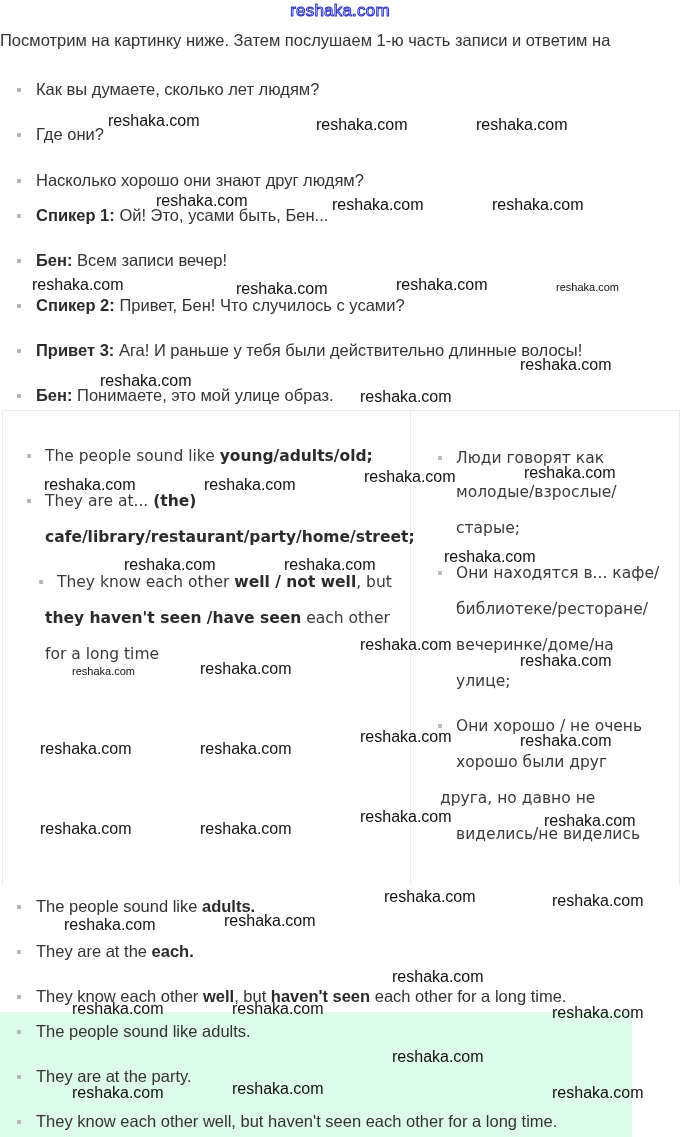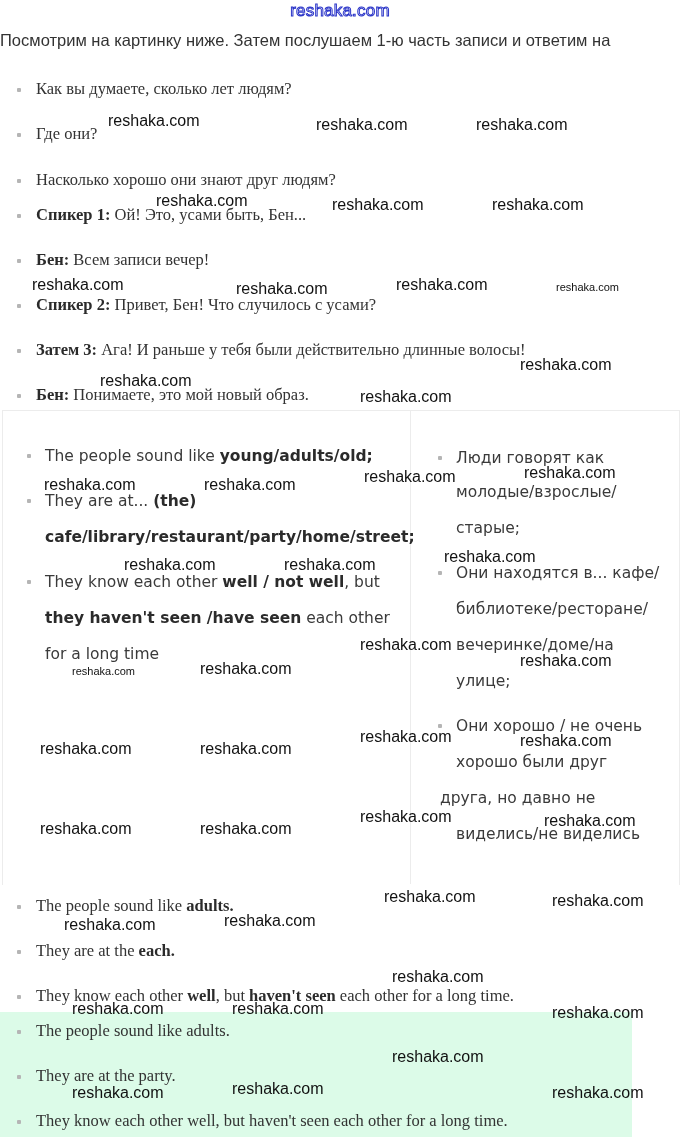--- a/index.html
+++ b/index.html
@@ -12,21 +12,21 @@
     font-family: "Liberation Sans", sans-serif; font-size: 17px;
     color: #ffffff; -webkit-text-stroke: 1px #2a34c8; letter-spacing: 0.2px;
   }
   .intro {
     position: absolute; top: 31px; left: 0; white-space: nowrap;
     font-family: "Liberation Sans", sans-serif; font-size: 16.5px; color: #333;
   }
   ul.blist { list-style: none; margin: 0; padding: 0; }
   .item {
     position: absolute; left: 0; white-space: nowrap;
-    font-family: Liberation Serif, serif; font-size: 16.5px; color: #333;
+    font-family: Liberation Sans, sans-serif; font-size: 16.5px; color: #333;
     padding-left: 36px; line-height: 20px;
   }
   .item::before {
     content: ""; position: absolute; left: 17px; top: 9px;
     width: 4px; height: 4px; background: #b5b5b5; border-radius: 1px;
   }
   .item b { font-weight: bold; color: #2b2b2b; }
 
   .table-box {
     position: absolute; left: 2px; top: 410px; width: 676px; height: 474px;
@@ -66,37 +66,37 @@
 <ul class="blist">
   <li class="item" style="top:79px"><span>Как вы думаете, сколько лет людям?</span></li>
   <li class="item" style="top:124px"><span>Где они?</span></li>
   <li class="item" style="top:170px"><span>Насколько хорошо они знают друг людям?</span></li>
 </ul>
 
 <ul class="blist">
   <li class="item" style="top:205px"><b>Спикер 1:</b><span> Ой! Это, усами быть, Бен...</span></li>
   <li class="item" style="top:250px"><b>Бен:</b><span> Всем записи вечер!</span></li>
   <li class="item" style="top:295px"><b>Спикер 2:</b><span> Привет, Бен! Что случилось с усами?</span></li>
-  <li class="item" style="top:340px"><b>Затем 3:</b><span> Ага! И раньше у тебя были действительно длинные волосы!</span></li>
-  <li class="item" style="top:385px"><b>Бен:</b><span> Понимаете, это мой новый образ.</span></li>
+  <li class="item" style="top:340px"><b>Привет 3:</b><span> Ага! И раньше у тебя были действительно длинные волосы!</span></li>
+  <li class="item" style="top:385px"><b>Бен:</b><span> Понимаете, это мой улице образ.</span></li>
 </ul>
 
 <div class="table-box"></div>
 <div class="table-divider"></div>
 
 <div class="titem bul" style="left:45px; top:438px">
   <span>The people sound like </span><b>young/adults/old;</b>
 </div>
 <div class="titem bul" style="left:45px; top:483px">
   <span>They are at... </span><b>(the)</b>
 </div>
 <div class="titem" style="left:45px; top:519px">
   <b>cafe/library/restaurant/party/home/street;</b>
 </div>
-<div class="titem bul" style="left:45px; top:564px">
+<div class="titem bul" style="left:57px; top:564px">
   <span>They know each other </span><b>well / not well</b><span>, but</span>
 </div>
 <div class="titem" style="left:45px; top:600px">
   <b>they haven't seen /have seen</b><span> each other</span>
 </div>
 <div class="titem" style="left:45px; top:636px">
   <span>for a long time</span>
 </div>
 
 <div class="titem bul" style="left:456px; top:440px">Люди говорят как</div>

